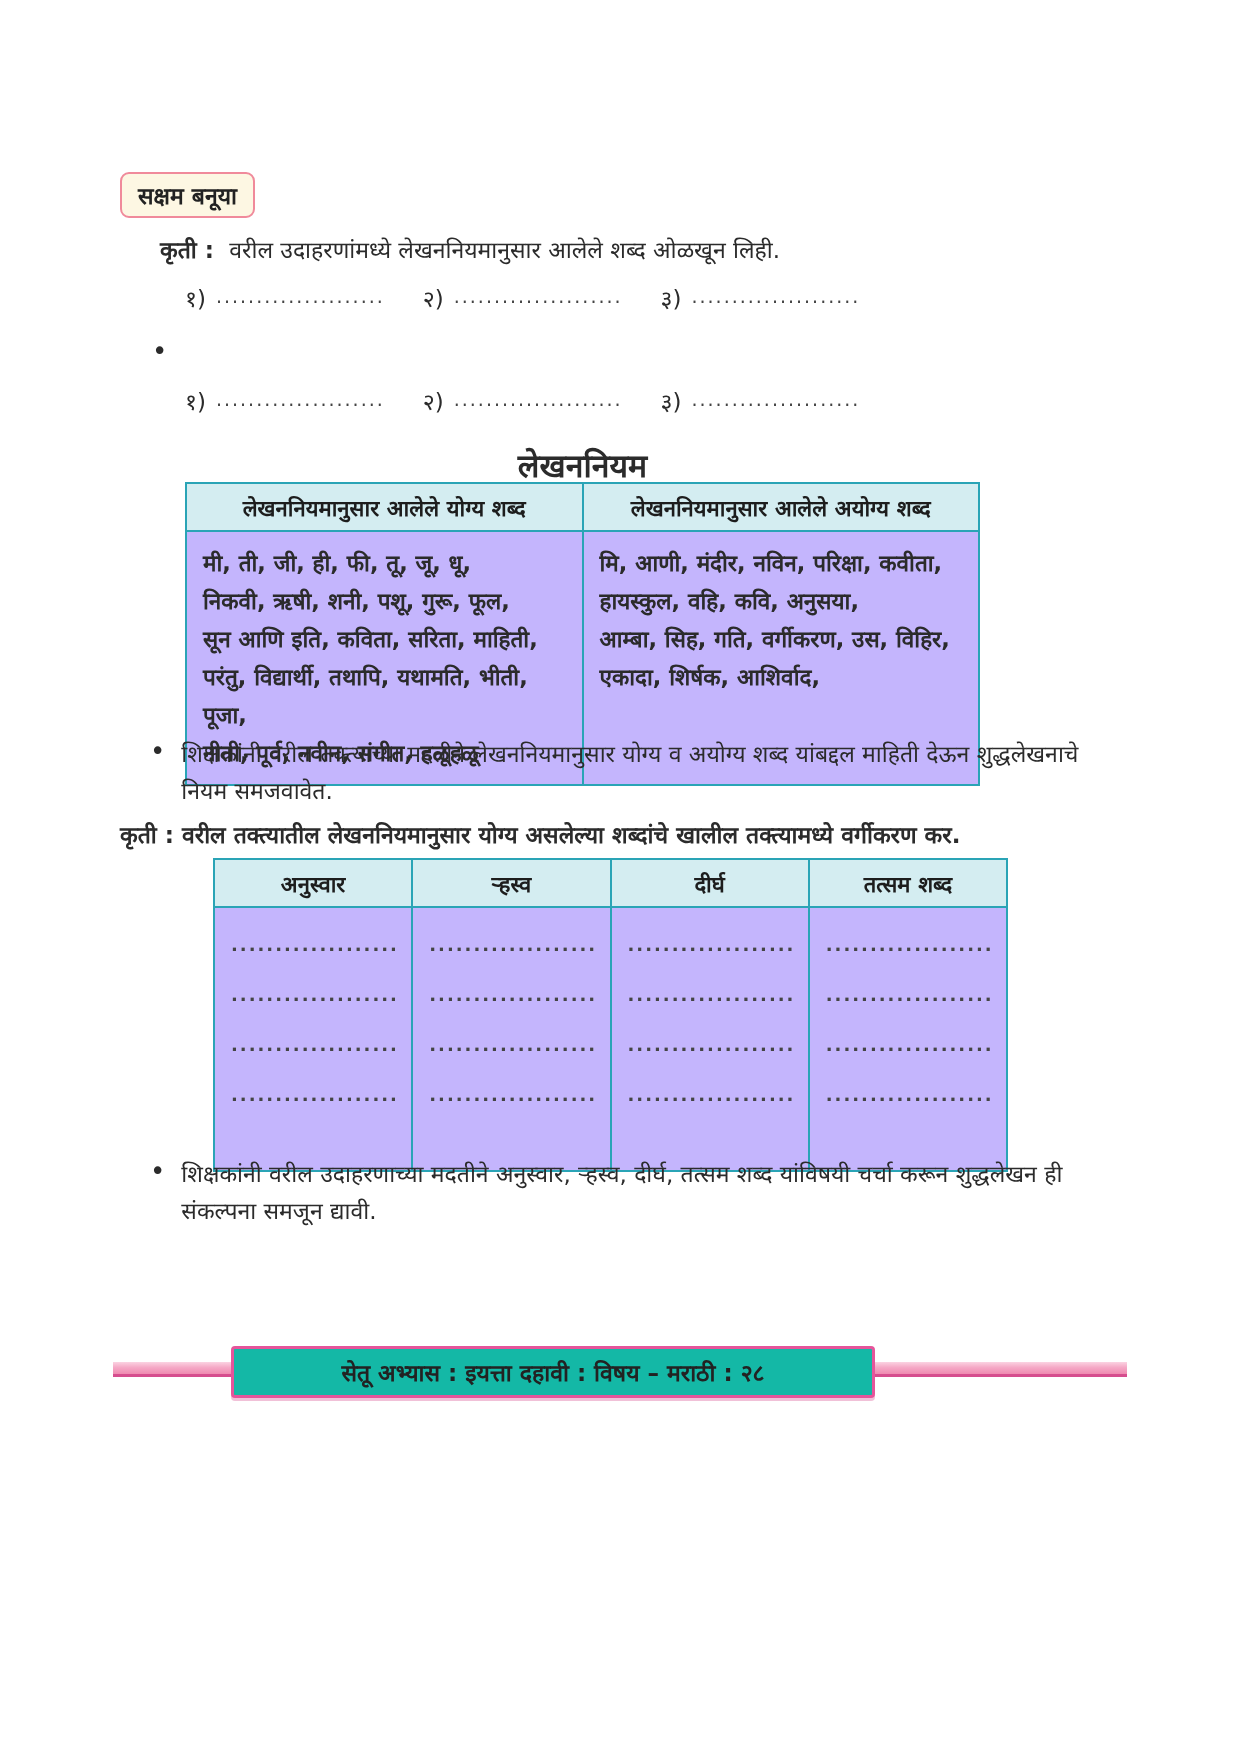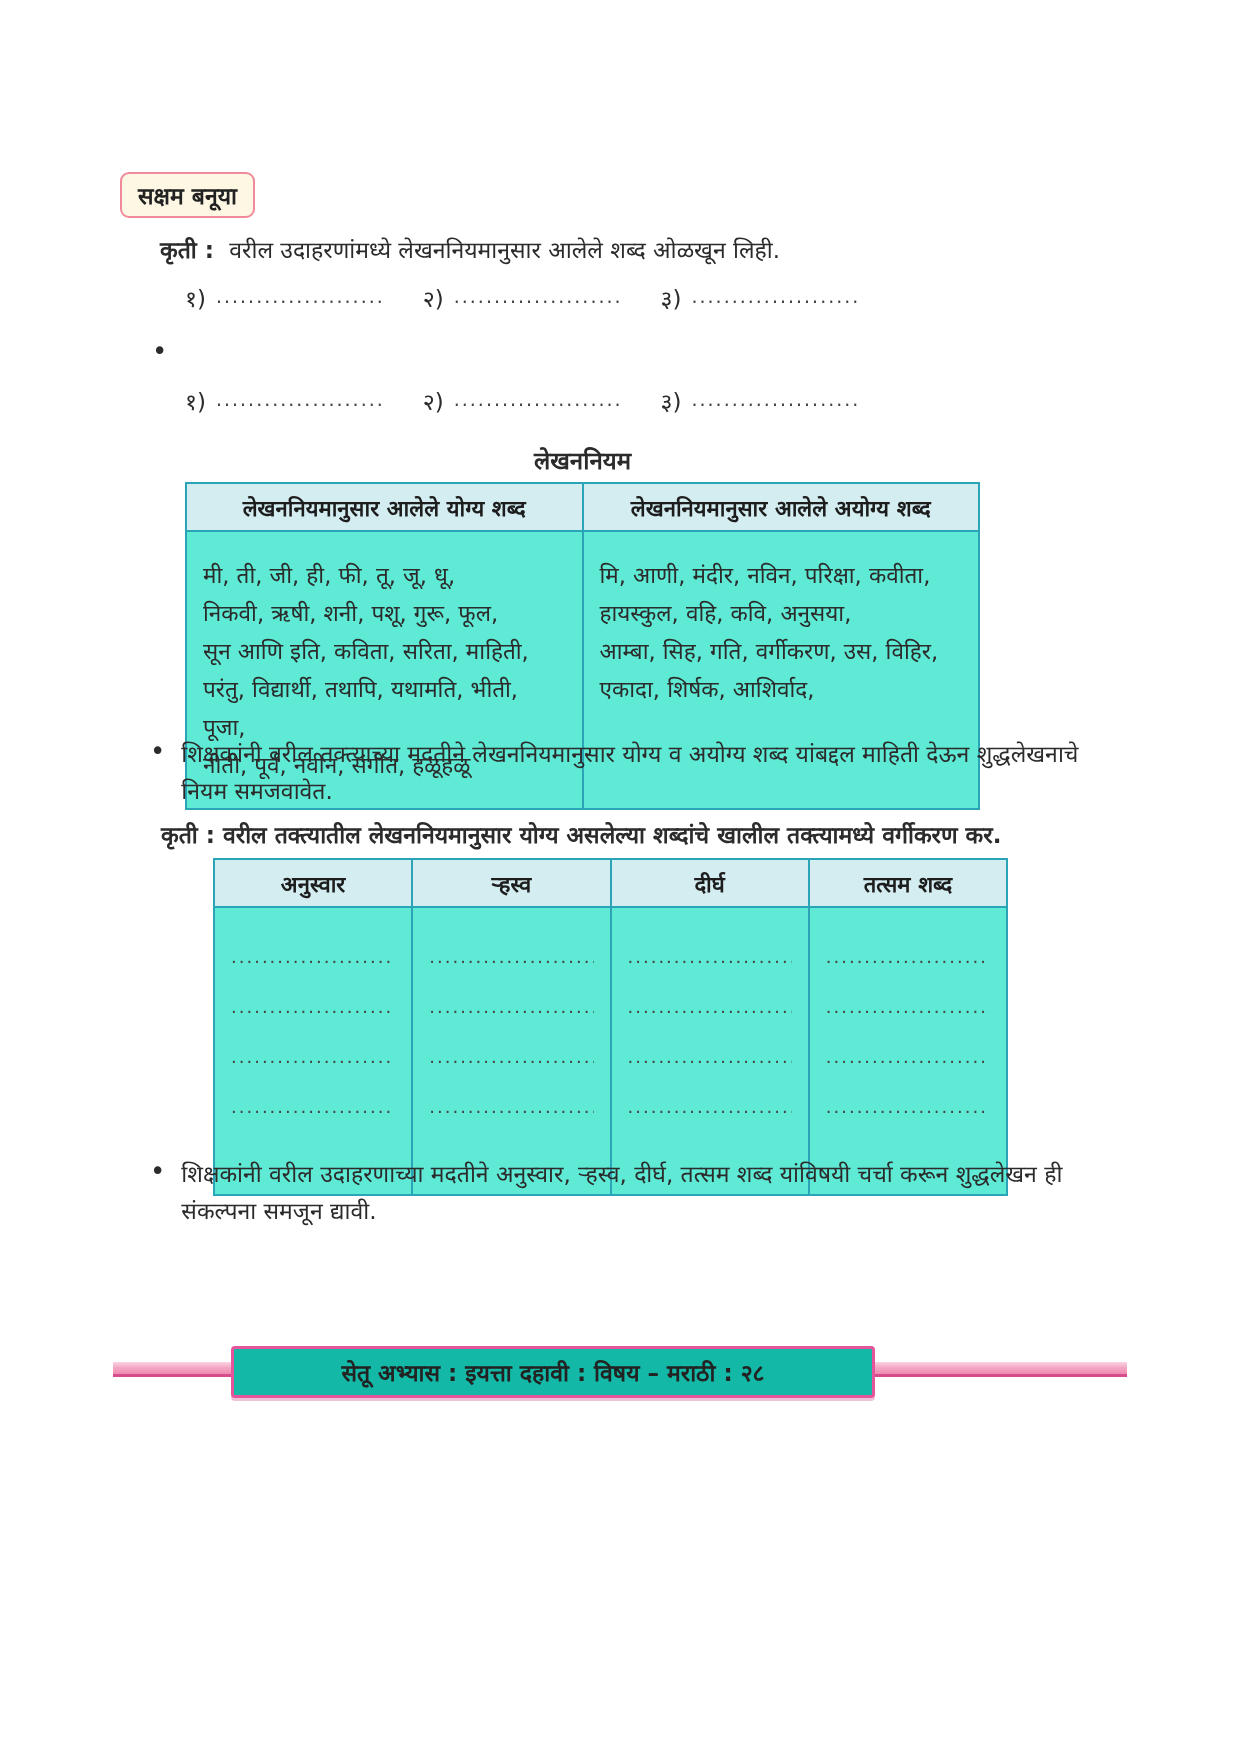--- a/index.html
+++ b/index.html
@@ -32,51 +32,52 @@
   .kruti .label { font-weight: bold; margin-right: 8px; }
 
   .blanks-row { left: 185px; width: 760px; display: flex; gap: 38px; }
   .blanks-row .pair { display: flex; align-items: baseline; gap: 10px; }
   .dots { letter-spacing: 2px; color: #444; font-size: 19px; position: relative; top: -4px; }
 
   .bullet-line { display: flex; gap: 16px; }
   .bullet-marker { font-size: 26px; line-height: 30px; }
 
   
-  .tbl-title { left: 185px; top: 443px; width: 795px; text-align: center; font-weight: bold; font-size: 24px; }
+  .tbl-title { left: 185px; top: 443px; width: 795px; text-align: center; font-weight: bold; font-size: 32px; }
   table.teal {
     border-collapse: collapse;
     width: 795px;
     table-layout: fixed;
   }
   table.teal th, table.teal td {
     border: 2px solid #2aa4b6;
   }
   table.teal th {
     background: #d4edf1;
     font-weight: bold;
     font-size: 22px;
     padding: 8px 22px;
     text-align: center;
     color: #1d1d1d;
   }
   table.teal td {
     vertical-align: top;
-    padding: 24px 16px;
+    padding: 12px 16px;
     font-size: 22.5px;
     line-height: 38px;
-    background: #5eead4;
+    background: #c4b5fd;
+    font-weight: bold;
   }
   .rules-table { left: 185px; top: 482px; }
   .classify-table { left: 185px; top: 858px; margin-left: 28px; }
   .classify-table td { height: 238px; padding: 26px 10px 10px 10px; }
   .dotline { letter-spacing: 2px; font-size: 18px; color: #444; line-height: 50px; white-space: nowrap; overflow: hidden; }
 
   .note { left: 150px; width: 955px; line-height: 37px; }
-  .kruti2 { left: 120px; top: 818px; width: 1020px; font-weight: bold; margin-left: 41px; }
+  .kruti2 { left: 120px; top: 818px; width: 1020px; font-weight: bold; }
 
   
   .footer-strip {
     top: 1362px; height: 12px;
     background: linear-gradient(#fbd3e2, #f5a9c6 45%, #ef8ab1);
     border-bottom: 3px solid #d64d8e;
   }
   .footer-box {
     left: 231px; top: 1346px;
     width: 644px;

